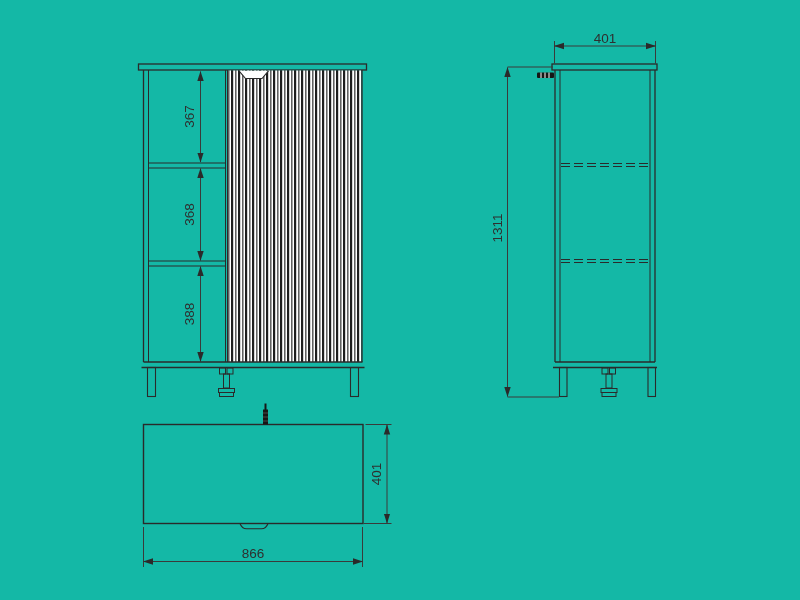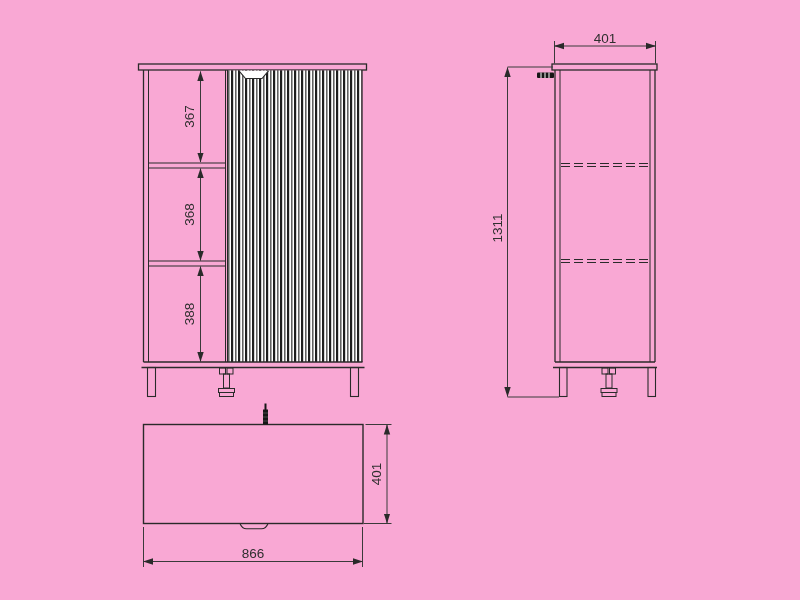--- a/index.html
+++ b/index.html
@@ -1,16 +1,16 @@
 <!DOCTYPE html>
 <html><head>
 <meta charset="utf-8">
 <style>
   html,body{margin:0;padding:0;background:#fff;}
-  .canvas{position:relative;width:800px;height:600px;background:#f9a8d4;overflow:hidden;
+  .canvas{position:relative;width:800px;height:600px;background:#14b8a6;overflow:hidden;
           font-family:"Liberation Sans",sans-serif;}
   svg{position:absolute;left:0;top:0;}
   .dimtext{font-family:"Liberation Sans",sans-serif;font-size:13.5px;fill:#2f2f2f;}
 </style>
 </head>
 <body>
 
 <div class="canvas">
 <svg width="800" height="600" viewBox="0 0 800 600">
   <defs>

